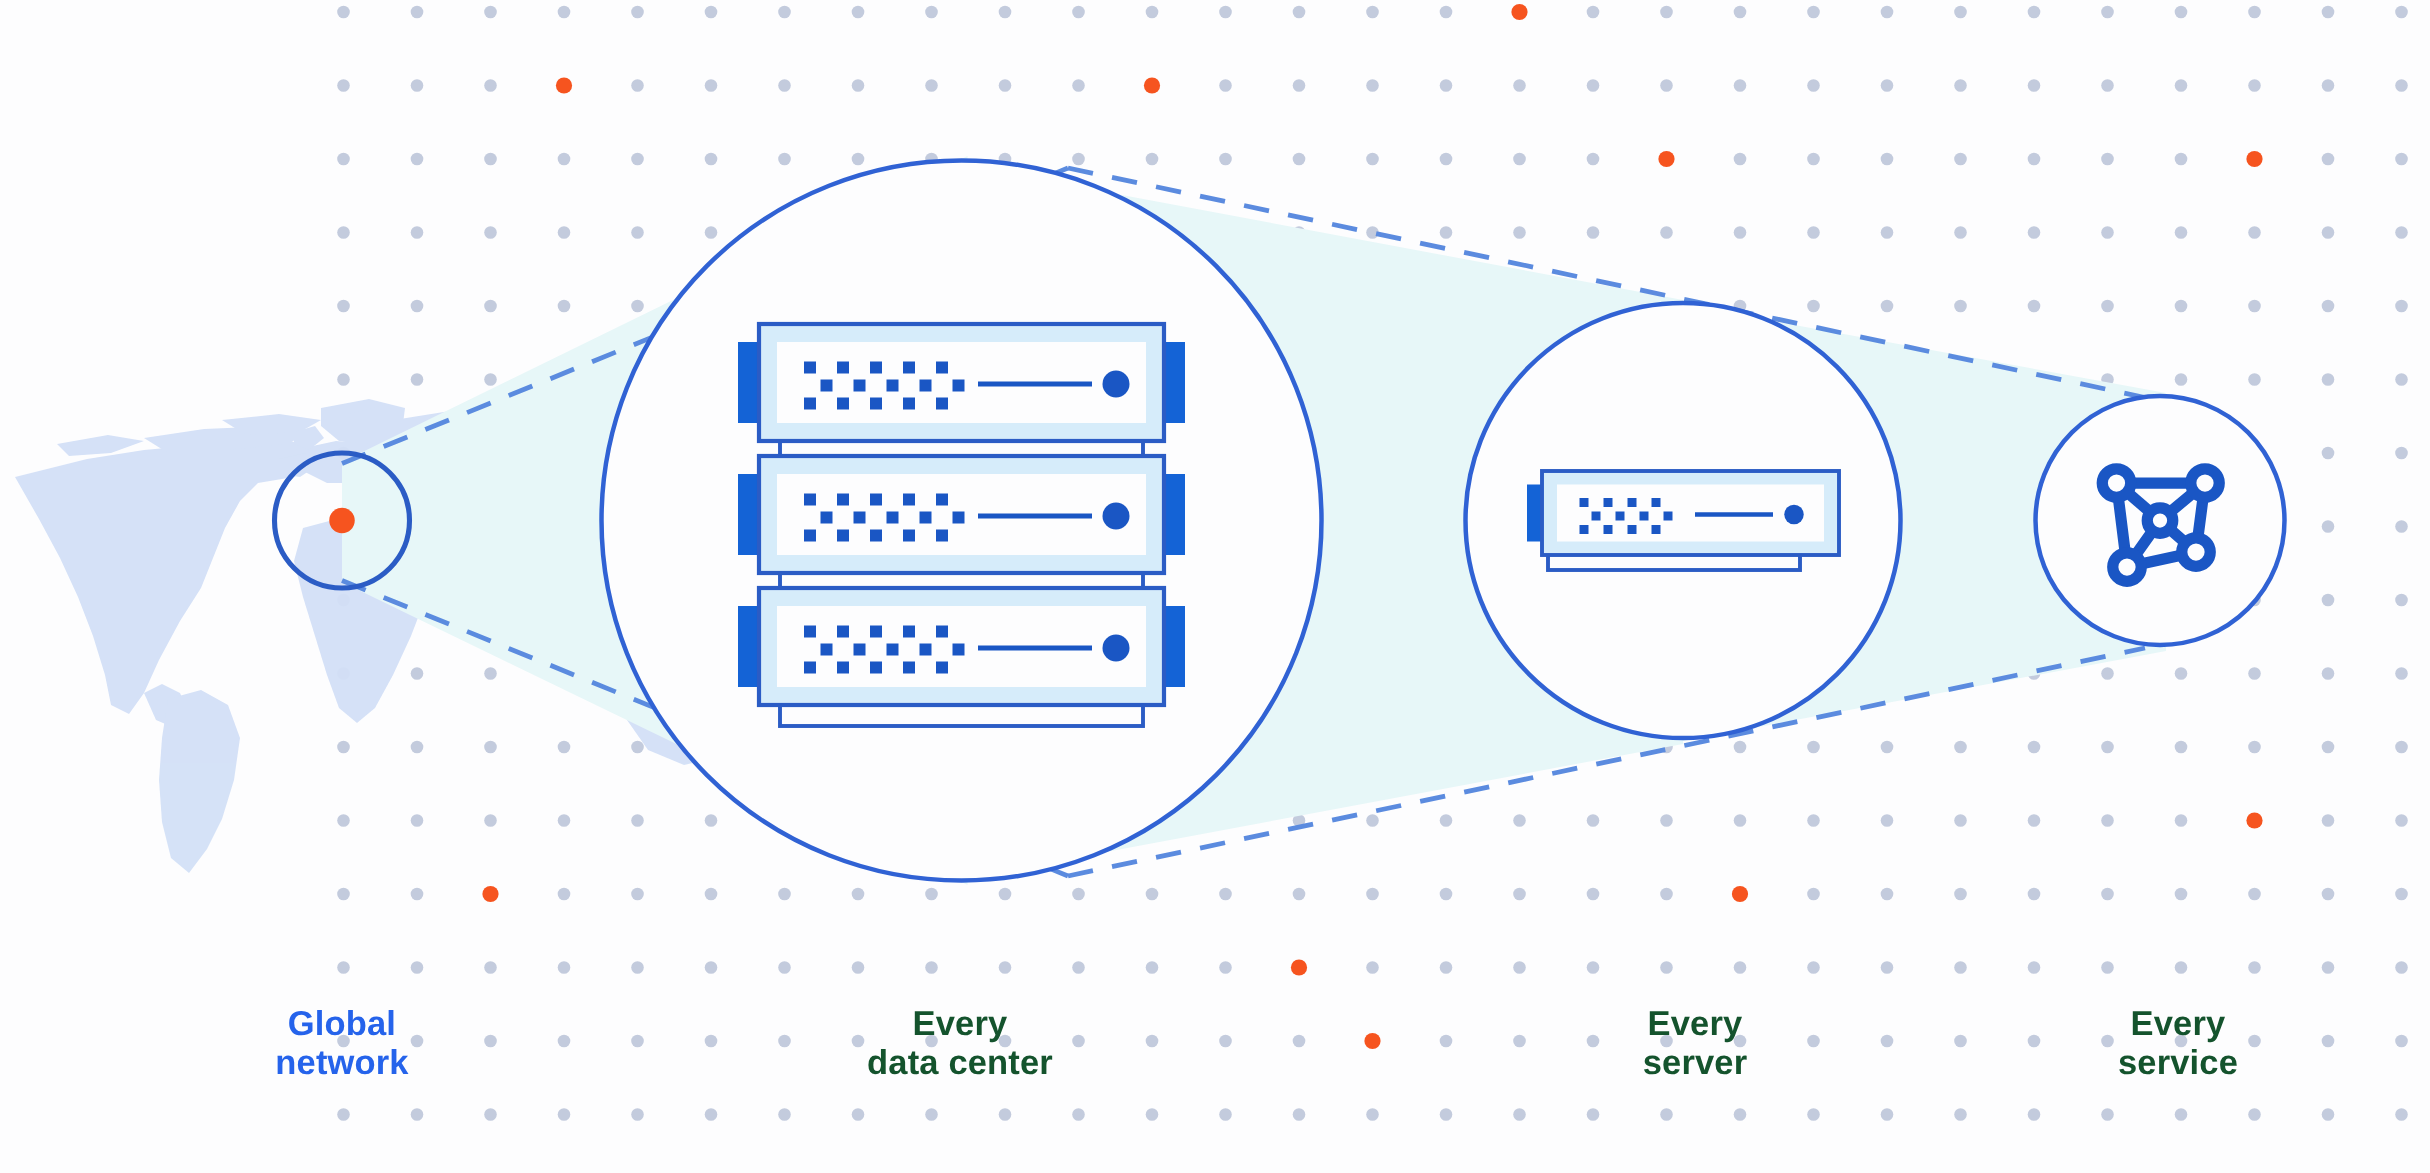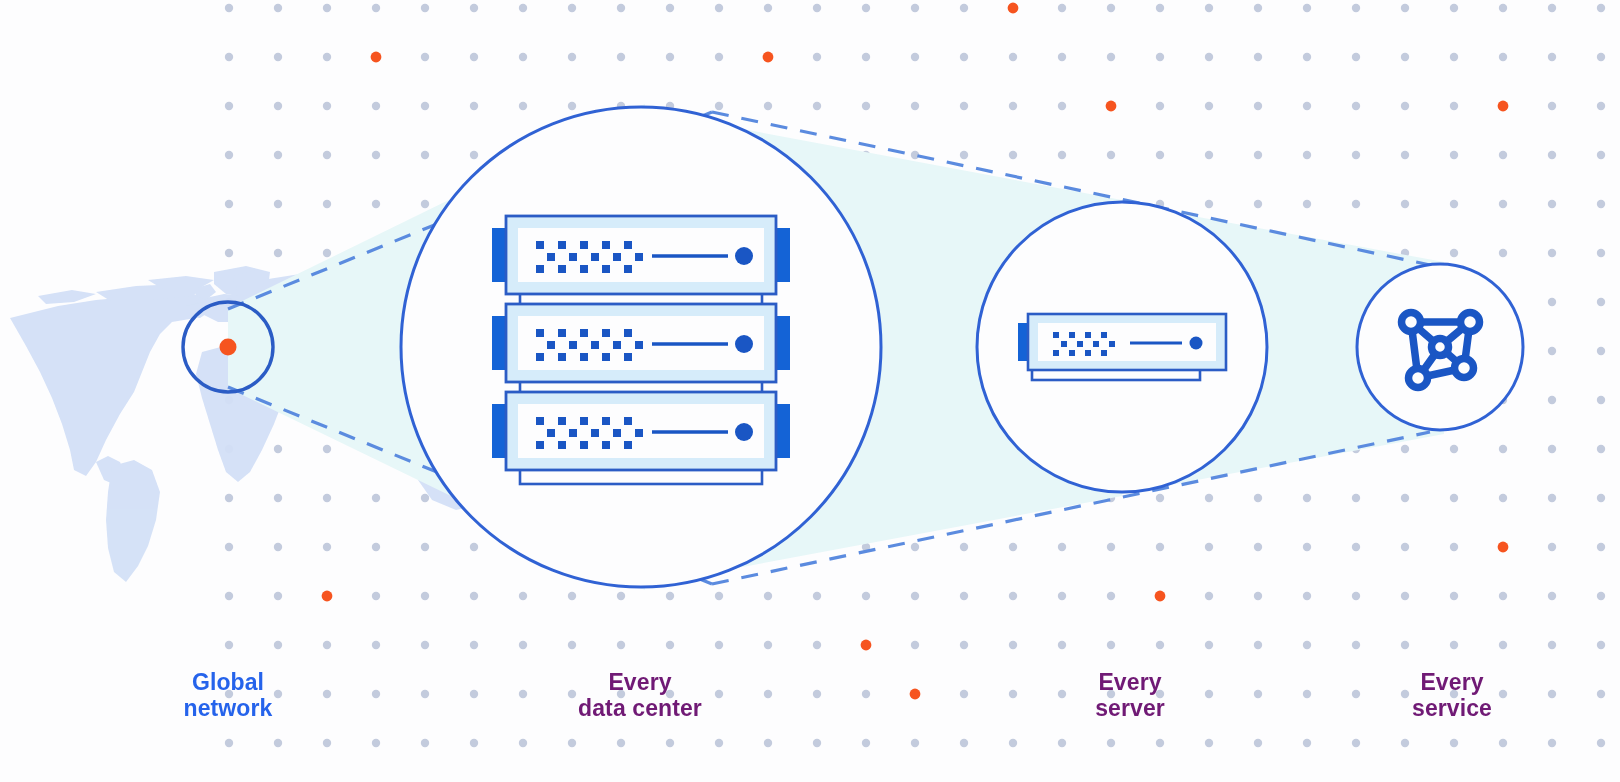--- a/index.html
+++ b/index.html
@@ -23,21 +23,21 @@
     position:absolute; top:1px; left:0;
     width:1620px; height:782px;
     pointer-events:none;
   }
   .stage-label {
     position:absolute;
     text-align:center;
     font-size:23px;
     line-height:26px;
     font-weight:700;
-    color:#701a75;
+    color:#14532d;
     letter-spacing:0.1px;
     white-space:pre-line;
   }
   .stage-label.accent { color:#2563eb; }
   .lbl-global      { left:128px;  top:668px; width:200px; }
   .lbl-datacenter  { left:520px;  top:668px; width:240px; }
   .lbl-server      { left:1030px; top:668px; width:200px; }
   .lbl-service     { left:1352px; top:668px; width:200px; }
 </style>
 </head>

